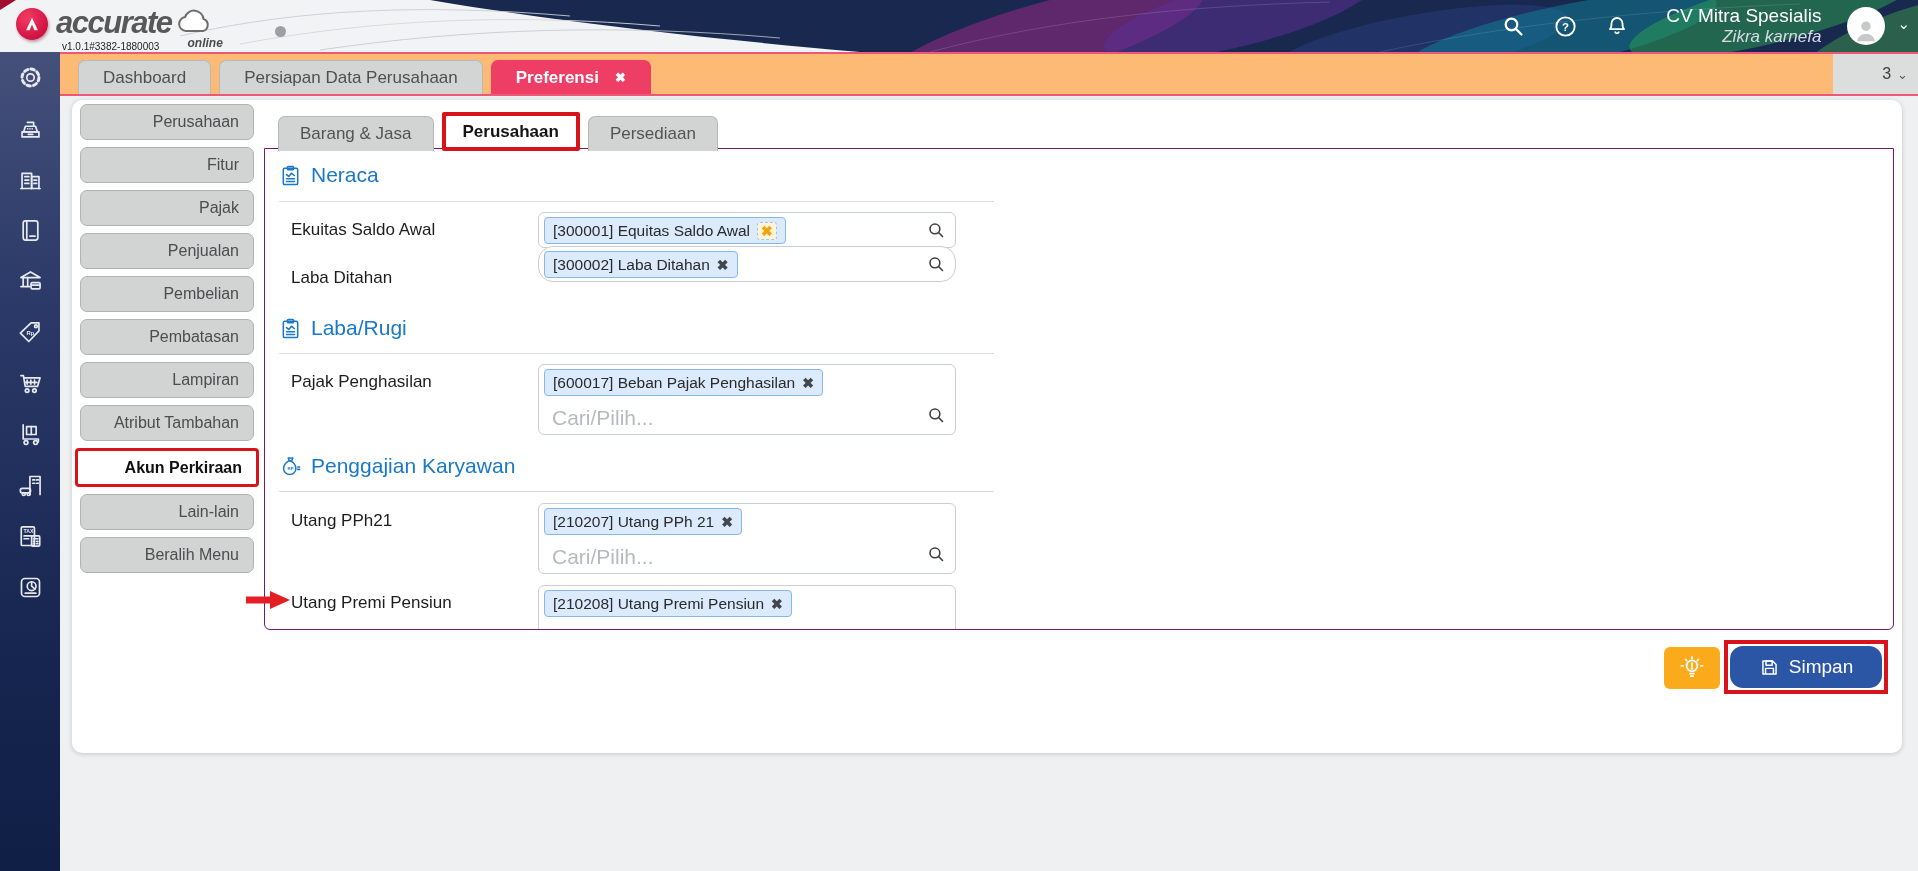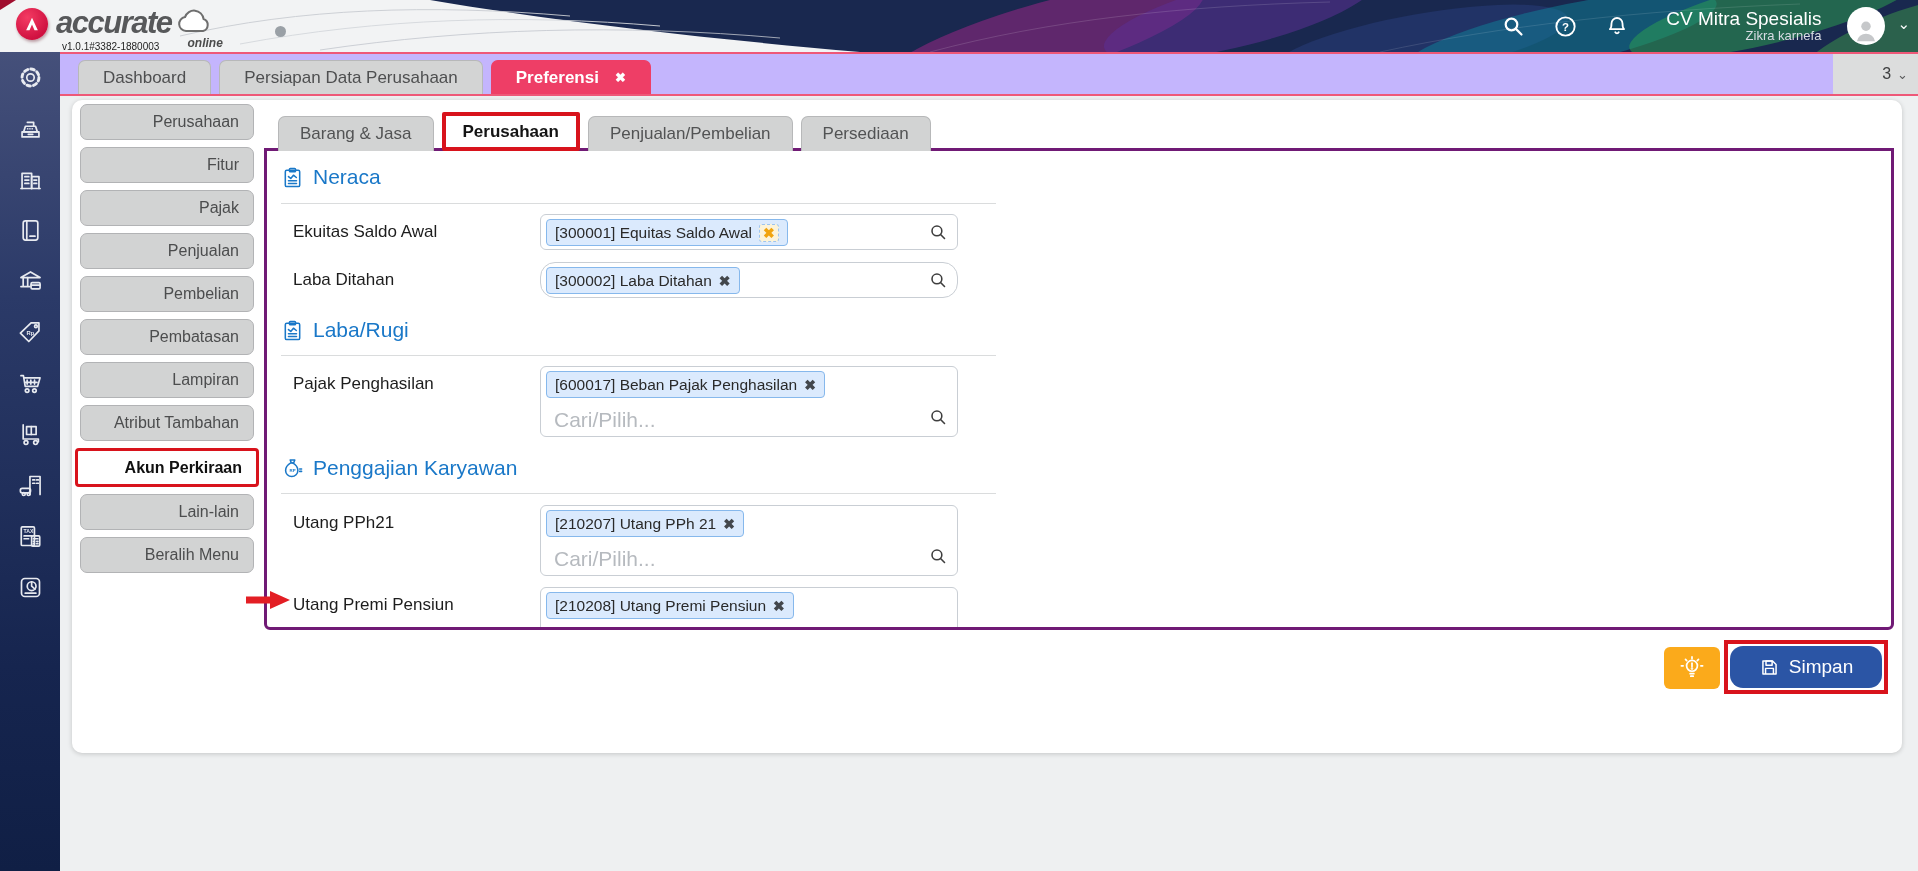--- a/index.html
+++ b/index.html
@@ -26,38 +26,38 @@
   .brand-sub { position:absolute; left:12px; top:29px; font-style:italic; font-weight:bold;
     font-size:12px; color:#4c4c4c; }
   .version { position:absolute; left:62px; top:41px; font-size:10px; color:#1d1d1d; z-index:3; }
   .hdr-dot { position:absolute; left:275px; top:26px; width:11px; height:11px; border-radius:50%;
     background:#9aa0a6; z-index:3; }
   .hdr-right { position:absolute; right:8px; top:0; height:52px; display:flex; align-items:center;
     gap:26px; z-index:3; }
   .hdr-icon { width:26px; height:26px; display:flex; align-items:center; justify-content:center; cursor:pointer; }
   .hdr-id { text-align:right; line-height:1.15; margin-left:10px; }
   .hdr-company { color:#fff; font-size:19px; }
-  .hdr-user { color:#d7dce4; font-size:13px; }
+  .hdr-user { color:#d7dce4; font-size:17px;font-style:italic; }
   .avatar { width:38px; height:38px; border-radius:50%; background:#fff;
     display:flex; align-items:flex-end; justify-content:center; overflow:hidden; }
   .hdr-chev { color:#fff; font-size:15px; margin-left:-14px; margin-top:-4px; }
 
   
   .app-sidebar { position:absolute; left:0; top:52px; width:60px; height:819px;
     background:linear-gradient(180deg,#45507a 0%, #2b3a68 30%, #16254f 75%, #101f45 100%);
     z-index:2; }
   .side-icon { width:60px; height:51px; display:flex; align-items:center; justify-content:center;
     cursor:pointer; }
   .side-icon svg { width:27px; height:27px; stroke:#f2f4f8; fill:none; stroke-width:1.5;
     stroke-linecap:round; stroke-linejoin:round; opacity:.95; }
   .side-icon svg text { stroke:none; fill:#f2f4f8; font-family:"Liberation Sans",sans-serif; font-weight:bold; }
 
   
   .pink-line-top { position:absolute; left:48px; top:52px; width:1870px; height:2px; background:#ee5878; z-index:1;}
-  .tab-strip { position:absolute; left:60px; top:54px; width:1858px; height:40px; background:#c4b5fd; }
+  .tab-strip { position:absolute; left:60px; top:54px; width:1858px; height:40px; background:#fdba74; }
   .pink-line-bottom { position:absolute; left:48px; top:94px; width:1870px; height:2px; background:#ee5878; }
   .wtabs { position:absolute; left:18px; bottom:0; display:flex; align-items:flex-end; gap:8px; }
   .wtab { height:34px; display:flex; align-items:center; padding:0 24px; background:#d3d4d4;
     border:1px solid #b7b8b9; border-bottom:none; border-radius:7px 7px 0 0;
     font-size:17px; color:#4e4f50; cursor:pointer; }
   .wtab.active { background:#ee3e66; border-color:#ee3e66; color:#fff; font-weight:bold; gap:16px; }
   .wtab-x { font-size:13px; color:#fff; cursor:pointer; }
   .count-box { position:absolute; right:0; top:0; width:85px; height:40px; background:#dcdddd;
     display:flex; align-items:center; justify-content:flex-end; padding-right:10px; gap:6px;
     font-size:16px; color:#3f4041; cursor:pointer; }
@@ -78,21 +78,21 @@
   
   .ctabs { position:absolute; left:206px; top:12px; display:flex; align-items:flex-end; gap:8px; z-index:2; }
   .ctab { height:35px; display:flex; align-items:center; padding:0 21px; background:#d2d3d3;
     border:1px solid #b7b8b9; border-bottom:none; border-radius:7px 7px 0 0;
     font-size:17px; color:#525354; cursor:pointer; }
   .ctab.active { background:#fff; border:4px solid #d8131c; border-radius:2px;
     color:#141414; font-weight:bold; height:39px; padding:0 17px; }
 
   
   .content-box { position:absolute; left:192px; top:48px; width:1630px; height:482px;
-    border:3px solid #701a75; border-radius:0 0 6px 6px; background:#fff; overflow:hidden; }
+    border:1px solid #701a75; border-radius:0 0 6px 6px; background:#fff; overflow:hidden; }
   .sec-head { position:absolute; left:14px; display:flex; align-items:center; gap:9px;
     color:#1a78c8; font-size:21px; }
   .sec-head svg { width:23px; height:23px; stroke:#1a78c8; fill:none; stroke-width:1.6;
     stroke-linecap:round; stroke-linejoin:round; }
   .divider { position:absolute; left:14px; width:715px; height:1px; background:#dadcdd; }
   .f-label { position:absolute; left:26px; font-size:17px; color:#1d1d1d; }
   .f-box { position:absolute; left:273px; width:418px; background:#fff;
     border:1px solid #c9ced4; border-radius:6px; }
   .f-box.single { height:36px; }
   .f-box.double { height:71px; }
@@ -343,23 +343,20 @@
   </div>
 
   <div class="ctabs">
     <div class="ctab">
         <span>Barang &amp; Jasa</span>
       </div>
     <div class="ctab active">
         <span>Perusahaan</span>
       </div>
     <div class="ctab">
-        <span>Penjualan/Pembelian</span>
-      </div>
-    <div class="ctab">
         <span>Persediaan</span>
       </div>
   </div>
 
   <div class="content-box">
 
     <div class="sec-head" style="top:14px;">
       <svg viewBox="0 0 24 24">
         <rect x="4.5" y="4.5" width="15" height="17" rx="1.5"></rect>
           <rect x="8.8" y="2.5" width="6.4" height="3.6" rx="1"></rect>
@@ -378,21 +375,21 @@
       </span>
       <span class="f-search">
         <svg viewBox="0 0 24 24">
             <circle cx="10" cy="10" r="6.2"></circle>
             <path d="M14.6 14.6l5 5"></path>
           </svg>
       </span>
     </div>
 
     <div class="f-label" style="top:119px;">Laba Ditahan</div>
-    <div class="f-box single" style="top:111px;border-radius:15px;">
+    <div class="f-box single" style="top:97px;border-radius:15px;">
       <span class="chip">
         <span>[300002] Laba Ditahan</span>
         <span class="chip-x">✖</span>
       </span>
       <span class="f-search">
         <svg viewBox="0 0 24 24">
             <circle cx="10" cy="10" r="6.2"></circle>
             <path d="M14.6 14.6l5 5"></path>
           </svg>
       </span>

